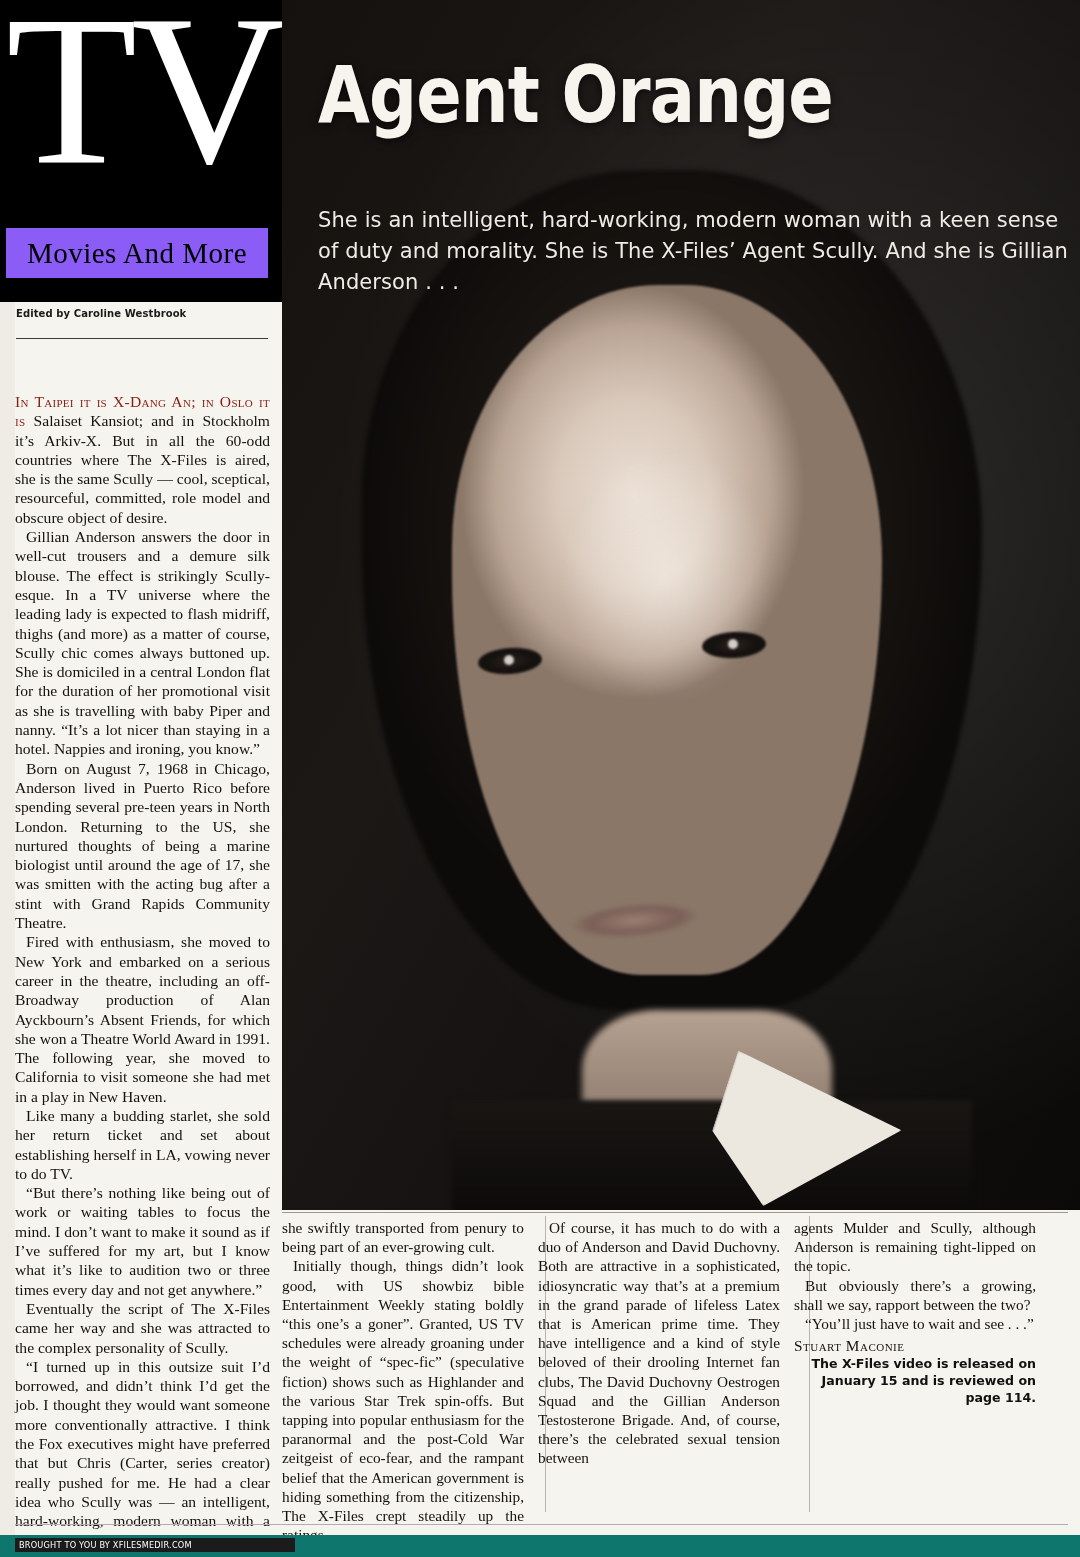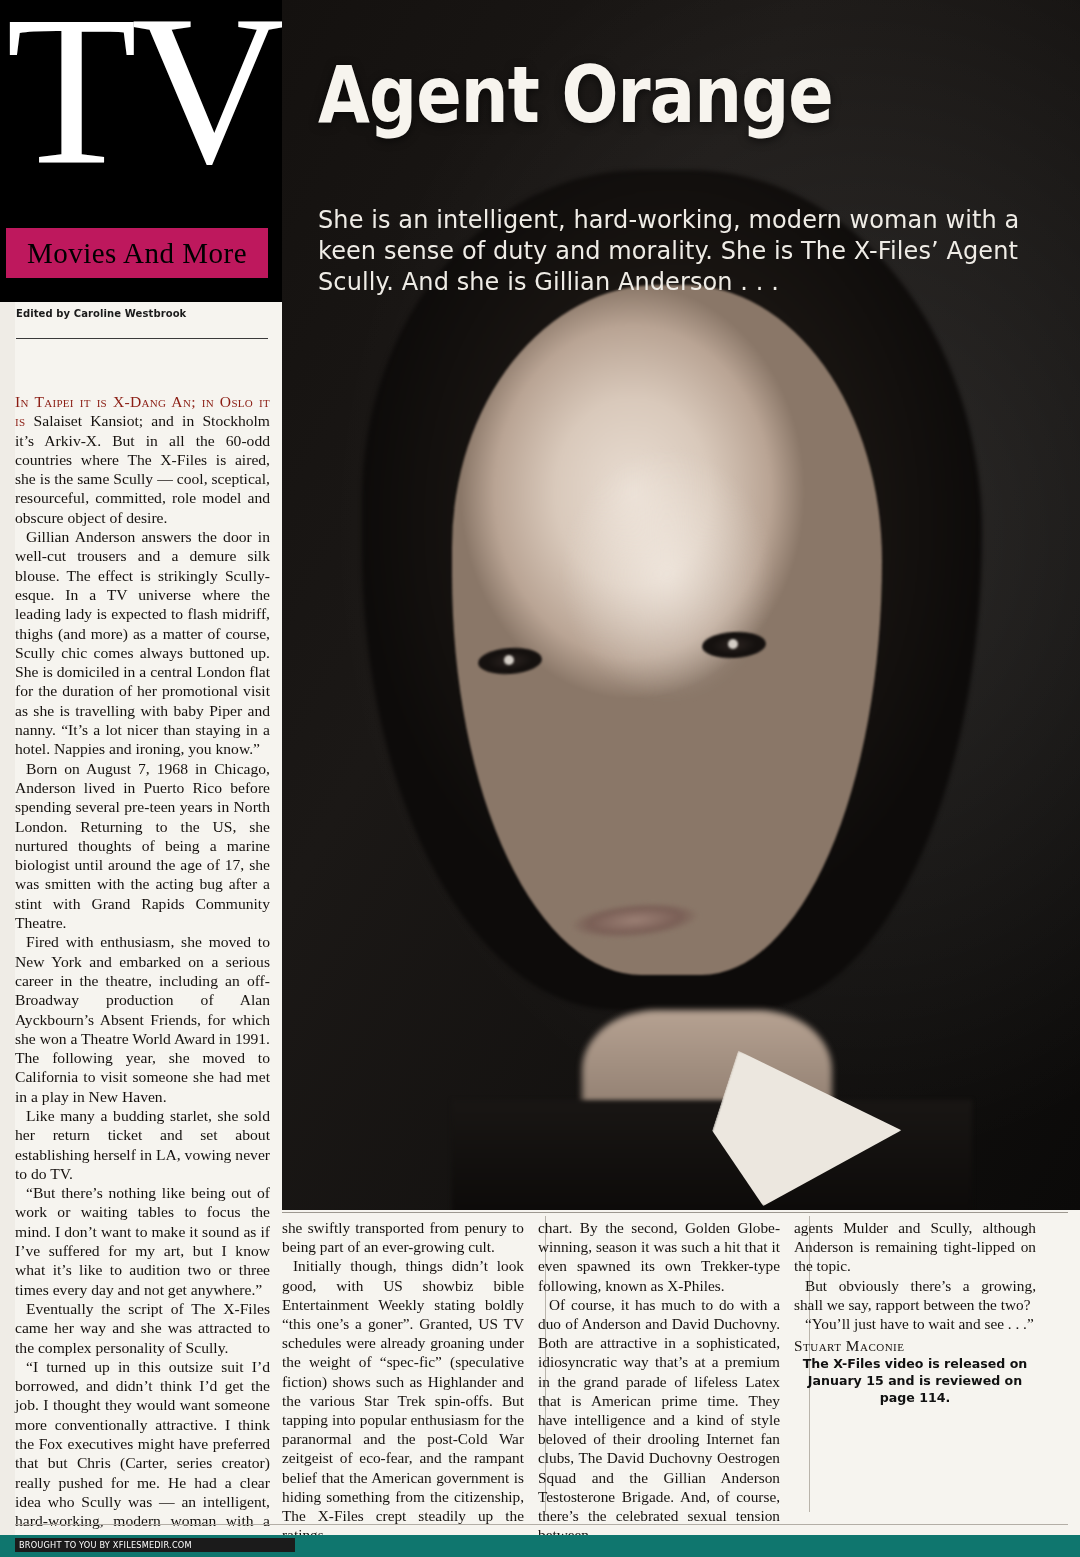--- a/index.html
+++ b/index.html
@@ -18,21 +18,21 @@
     background:#000;
   }
   .masthead .tv {
     position:absolute; left:6px; top:-18px;
     font-family:"Liberation Serif", serif;
     font-size:215px; line-height:215px; color:#ffffff;
     letter-spacing:-6px; font-weight:400;
   }
   .masthead .band {
     position:absolute; left:6px; top:228px; width:262px; height:50px;
-    background:#be185d;
+    background:#8b5cf6;
   }
   .masthead .band span {
     display:block; text-align:center; color:#000;
     font-family:"Liberation Serif", serif;
     font-size:29px; line-height:50px; letter-spacing:0.5px;
   }
 
   
   .photo {
     position:absolute; left:282px; top:0; width:798px; height:1210px;
@@ -101,21 +101,21 @@
     position:absolute; left:36px; top:56px;
     font-family:"DejaVu Sans", sans-serif;
     font-weight:700; font-size:78px; line-height:78px;
     color:#f7f4ee; letter-spacing:-1px;
     transform:scaleX(0.86); transform-origin:left top;
     text-shadow:0 2px 10px rgba(0,0,0,.6);
   }
   .standfirst {
     position:absolute; left:36px; top:205px; width:760px;
     font-family:"DejaVu Sans", sans-serif;
-    font-size:24px; line-height:31px; color:#efece6;
+    font-size:21px; line-height:31px; color:#efece6;
     letter-spacing:0.1px;
   }
 
   
   .editor {
     position:absolute; left:16px; top:308px; width:252px;
     font-family:"DejaVu Sans", sans-serif;
     font-weight:700; font-size:10px; color:#1a1a1a;
     letter-spacing:.1px;
   }
@@ -147,21 +147,21 @@
   }
   .bottom .col p { margin:0; text-indent:11px; }
   .bottom .col p.first { text-indent:0; }
   .byline {
     font-variant:small-caps; letter-spacing:.5px; 
     margin-top:3px !important; text-indent:0 !important;
   }
   .boxnote {
     margin-top:12px; font-family:"DejaVu Sans", sans-serif;
     font-size:12.6px; line-height:17px; font-weight:700; color:#111;
-    text-indent:0 !important; text-align:center;
+    text-indent:0 !important; text-align:right;
   }
 
   .vrule {
     position:absolute; top:1216px; width:1px; height:296px; background:#b9b4ab;
   }
   .hrule-top {
     position:absolute; left:282px; top:1212px; width:786px; height:1px; background:#9d9890;
   }
   .hrule-bottom {
     position:absolute; left:15px; top:1524px; width:1053px; height:1px; background:#b3aea6;
@@ -231,21 +231,20 @@
   <div class="vrule" style="left:809px;"></div>
   <div class="hrule-bottom"></div>
 
   <div class="bottom">
     <div class="cols">
       <div class="col" id="bcol0">
           <p class="first">she swiftly transported from penury to being part of an ever-growing cult.</p>
           <p>Initially though, things didn’t look good, with US showbiz bible Entertainment Weekly stating boldly “this one’s a goner”. Granted, US TV schedules were already groaning under the weight of “spec-fic” (speculative fiction) shows such as Highlander and the various Star Trek spin-offs. But tapping into popular enthusiasm for the paranormal and the post-Cold War zeitgeist of eco-fear, and the rampant belief that the American government is hiding something from the citizenship, The X-Files crept steadily up the ratings</p>
         </div>
       <div class="col" id="bcol1">
-          <p class="first">chart. By the second, Golden Globe-winning, season it was such a hit that it even spawned its own Trekker-type following, known as X-Philes.</p>
           <p>Of course, it has much to do with a duo of Anderson and David Duchovny. Both are attractive in a sophisticated, idiosyncratic way that’s at a premium in the grand parade of lifeless Latex that is American prime time. They have intelligence and a kind of style beloved of their drooling Internet fan clubs, The David Duchovny Oestrogen Squad and the Gillian Anderson Testosterone Brigade. And, of course, there’s the celebrated sexual tension between</p>
         </div>
       <div class="col" id="bcol2">
           <p class="first">agents Mulder and Scully, although Anderson is remaining tight-lipped on the topic.</p>
           <p>But obviously there’s a growing, shall we say, rapport between the two?</p>
           <p>“You’ll just have to wait and see . . .”</p>
           <p class="byline">Stuart Maconie</p>
           <p class="boxnote">The X-Files video is released on January 15 and is reviewed on page 114.</p>
         </div>
     </div>

